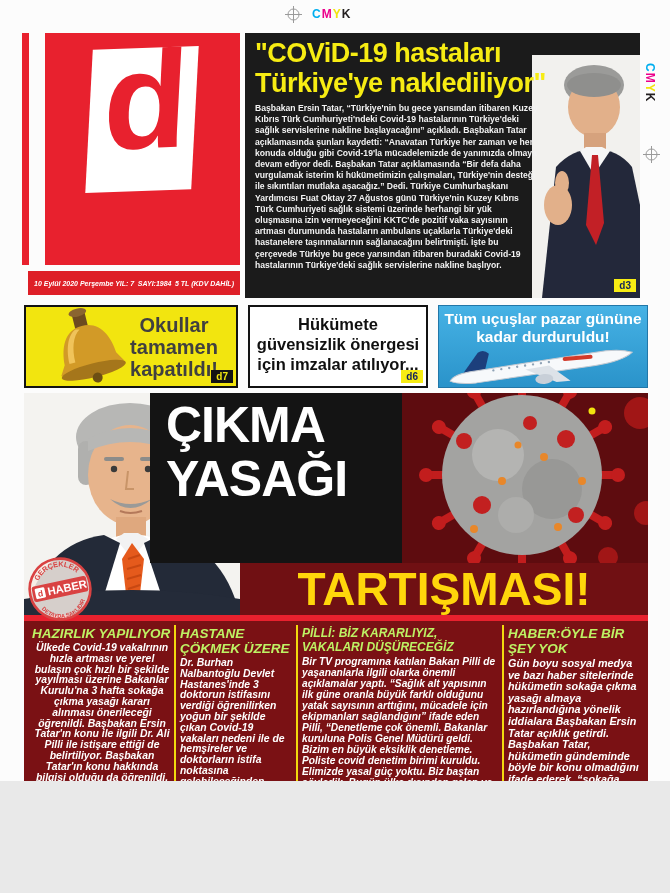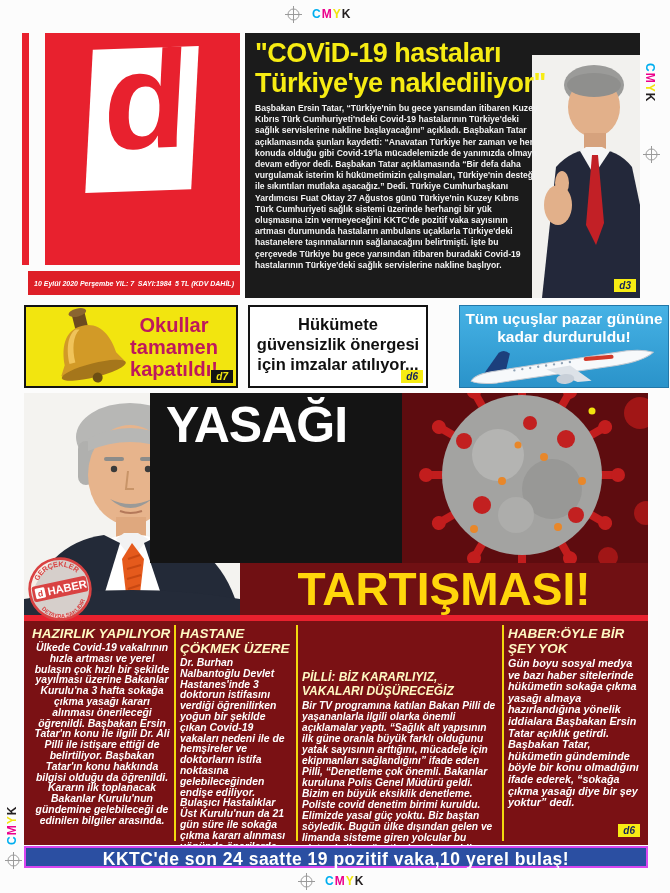--- a/index.html
+++ b/index.html
@@ -1,17 +1,17 @@
 <!DOCTYPE html>
 <html><head>
 <meta charset="utf-8">
 <style>
   html,body{margin:0;padding:0;background:#e9e9e9;}
   *{box-sizing:border-box;}
-  .page{position:relative;width:670px;height:893px;background:#fcfcfc;overflow:hidden;
+  .page{position:relative;width:670px;height:781px;background:#fcfcfc;overflow:hidden;
         font-family:"Liberation Sans",sans-serif;}
   .abs{position:absolute;}
 
   
   .cmyk{font-size:12px;font-weight:bold;letter-spacing:1px;white-space:nowrap;}
   .cmyk .c{color:#00aeef;} .cmyk .m{color:#ec008c;} .cmyk .y{color:#f2e40e;} .cmyk .k{color:#231f20;}
   .rot-wrap{width:16px;height:50px;}
   .rot-cw{position:absolute;width:50px;left:-17px;top:19px;transform:rotate(90deg);}
   .rot-ccw{position:absolute;width:50px;left:-17px;top:19px;transform:rotate(-90deg);}
 
@@ -30,34 +30,34 @@
            align-items:center;justify-content:space-between;padding:0 6px;color:#fff;
            font-size:7px;font-weight:bold;font-style:italic;white-space:nowrap;}
 
   
   .top-story{left:245px;top:33px;width:395px;height:265px;background:#1b1b1b;overflow:hidden;}
   .ts-photo{position:absolute;right:0;top:22px;width:108px;height:243px;}
   .ts-headline{position:absolute;left:10px;top:5px;width:382px;color:#f7ec13;font-size:27px;
                font-weight:bold;line-height:30px;letter-spacing:-0.5px;}
   .ts-body{position:absolute;left:10px;top:70px;width:284px;color:#f3f3f3;font-size:8.6px;
            font-weight:bold;line-height:11.2px;}
-  .badge{position:absolute;font-size:10px;font-weight:bold;font-style:italic;
+  .badge{position:absolute;font-size:10px;font-weight:bold;
          padding:1px 5px;background:#f7ec13;color:#14245c;}
   .badge.dark{background:#141414;color:#f2e50f;}
 
   
   .teaser{border:2px solid #121212;}
   .t-schools{left:24px;top:305px;width:214px;height:83px;background:#f2e50f;}
-  .t-schools .txt{position:absolute;right:4px;top:7px;width:116px;text-align:center;color:#be185d;
+  .t-schools .txt{position:absolute;right:4px;top:7px;width:116px;text-align:center;color:#404040;
                   font-size:20px;font-weight:bold;line-height:22px;}
   .bell{position:absolute;left:2px;top:0;}
   .t-motion{left:248px;top:305px;width:180px;height:83px;background:#fff;}
   .t-motion .txt{position:absolute;left:4px;right:4px;top:7px;text-align:center;color:#101010;
                  font-size:16.5px;font-weight:bold;line-height:20px;}
-  .t-flights{left:459px;top:305px;width:210px;height:83px;
+  .t-flights{left:438px;top:305px;width:210px;height:83px;
              background:linear-gradient(#46b2e5,#2a93ca);border:1px solid #2277a8;}
   .t-flights .txt{position:absolute;left:2px;right:2px;top:4px;text-align:center;color:#fff;
                   font-size:15.5px;font-weight:bold;line-height:18px;}
   .plane{position:absolute;left:4px;bottom:1px;}
 
   
   .main-story{left:24px;top:393px;width:624px;height:222px;background:#701013;overflow:hidden;}
   .photo-panel{position:absolute;left:0;top:0;width:216px;height:222px;background:#f4f3f0;}
   .black-band{position:absolute;left:126px;top:0;width:252px;height:170px;background:#141414;
               padding:5px 0 0 16px;}
@@ -67,25 +67,25 @@
               color:#ffd60b;font-size:46px;font-weight:bold;text-align:center;line-height:52px;
               letter-spacing:0;white-space:nowrap;}
   .stamp{left:26px;top:556px;width:68px;height:66px;transform:rotate(-12deg);z-index:5;}
 
   .red-divider{left:24px;top:615px;width:624px;height:6px;background:#e8212e;}
 
   
   .columns{left:24px;top:621px;width:624px;height:224px;background:#7a1114;overflow:hidden;}
   .vline{position:absolute;top:4px;bottom:4px;width:2px;background:#f2d90e;}
   .col{position:absolute;top:5px;}
-  .col h3{margin:0 0 2px 0;color:#fef9c3;font-weight:bold;font-style:italic;}
+  .col h3{margin:0 0 2px 0;color:#bef264;font-weight:bold;font-style:italic;}
   .col p{margin:0;color:#fff;font-weight:bold;font-style:italic;}
   .col1{left:8px;width:140px;}  .col1 h3{font-size:13.5px;} .col1 p{font-size:10.4px;line-height:10.8px;text-align:center;}
   .col2{left:156px;width:114px;} .col2 h3{font-size:13.5px;line-height:15px;} .col2 p{font-size:10.4px;line-height:10.8px;}
-  .col3{left:278px;width:198px;} .col3 h3{font-size:12px;line-height:14px;margin-top:44px;} .col3 p{font-size:10.2px;line-height:11px;}
+  .col3{left:278px;width:198px;} .col3 h3{font-size:12px;line-height:14px;} .col3 p{font-size:10.2px;line-height:11px;}
   .col4{left:484px;width:138px;} .col4 h3{font-size:13.5px;line-height:15px;} .col4 p{font-size:10.8px;line-height:11.6px;}
 
   
   .banner{left:24px;top:846px;width:624px;height:22px;background:#2b4fa2;color:#fff;text-align:center;
           font-size:17.5px;font-weight:bold;line-height:22px;letter-spacing:0.5px;border:2px solid #d946ef;}
 </style>
 </head>
 <body>
 
 <div class="page">
@@ -214,20 +214,21 @@
         <path d="M92 146 L108 166 L124 146 L114 140 L100 140 Z" fill="#f2f2f2"></path>
         <path d="M108 150 L98 166 L104 218 L114 218 L120 166 Z" fill="#e55a1c"></path>
         <path d="M104 166 L116 162 M103 176 L117 172 M103 186 L117 182 M104 196 L116 192" stroke="#c84812" stroke-width="2"></path>
         <path d="M0 222 Q20 150 80 142 L96 150 L74 222 Z" fill="#232a38"></path>
         <path d="M216 222 Q198 150 136 142 L120 150 L144 222 Z" fill="#232a38"></path>
         <path d="M0 222 L216 222 L216 206 Q108 188 0 206 Z" fill="#242b39"></path>
       </svg>
     </div>
 
     <div class="black-band">
+      <div>ÇIKMA</div>
       <div>YASAĞI</div>
     </div>
 
     <div class="corona-zone">
       <svg width="246" height="170" viewBox="0 0 246 170">
         <g transform="translate(120,82)">
           <g fill="#c21d1d">
             <g transform="rotate(0)">
                 <rect x="-4" y="-94" width="8" height="18"></rect>
                 <circle cy="-96" r="7"></circle>

